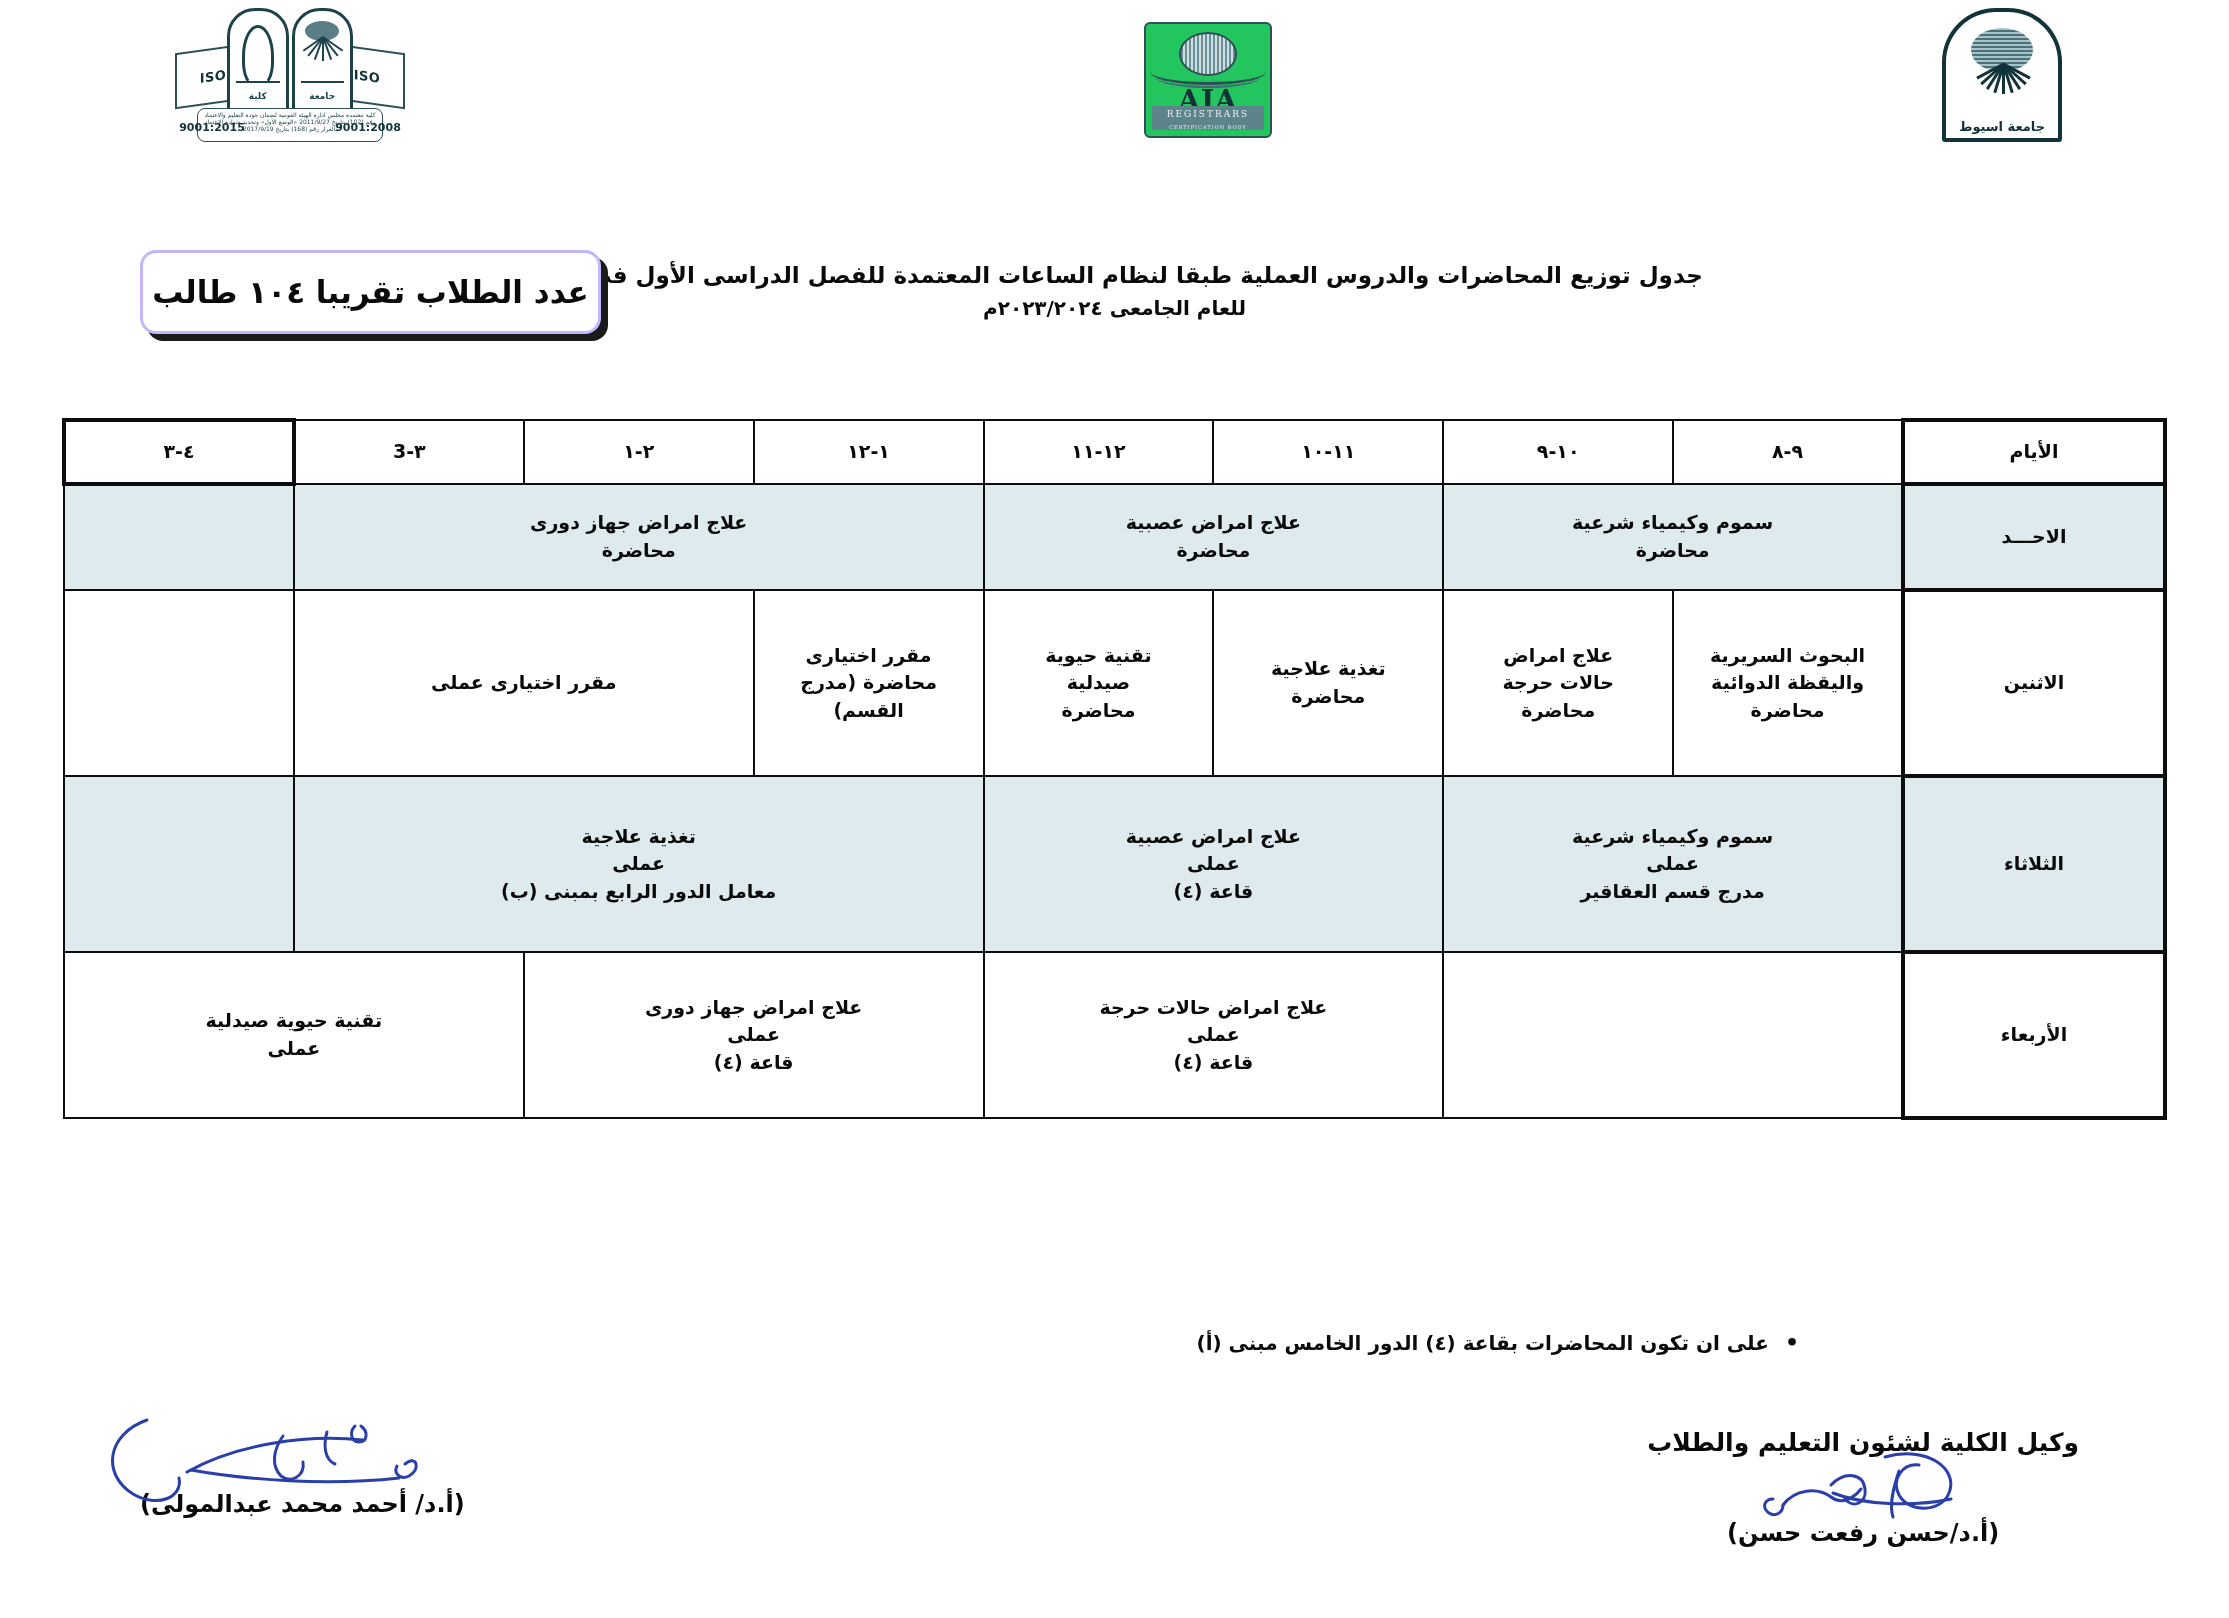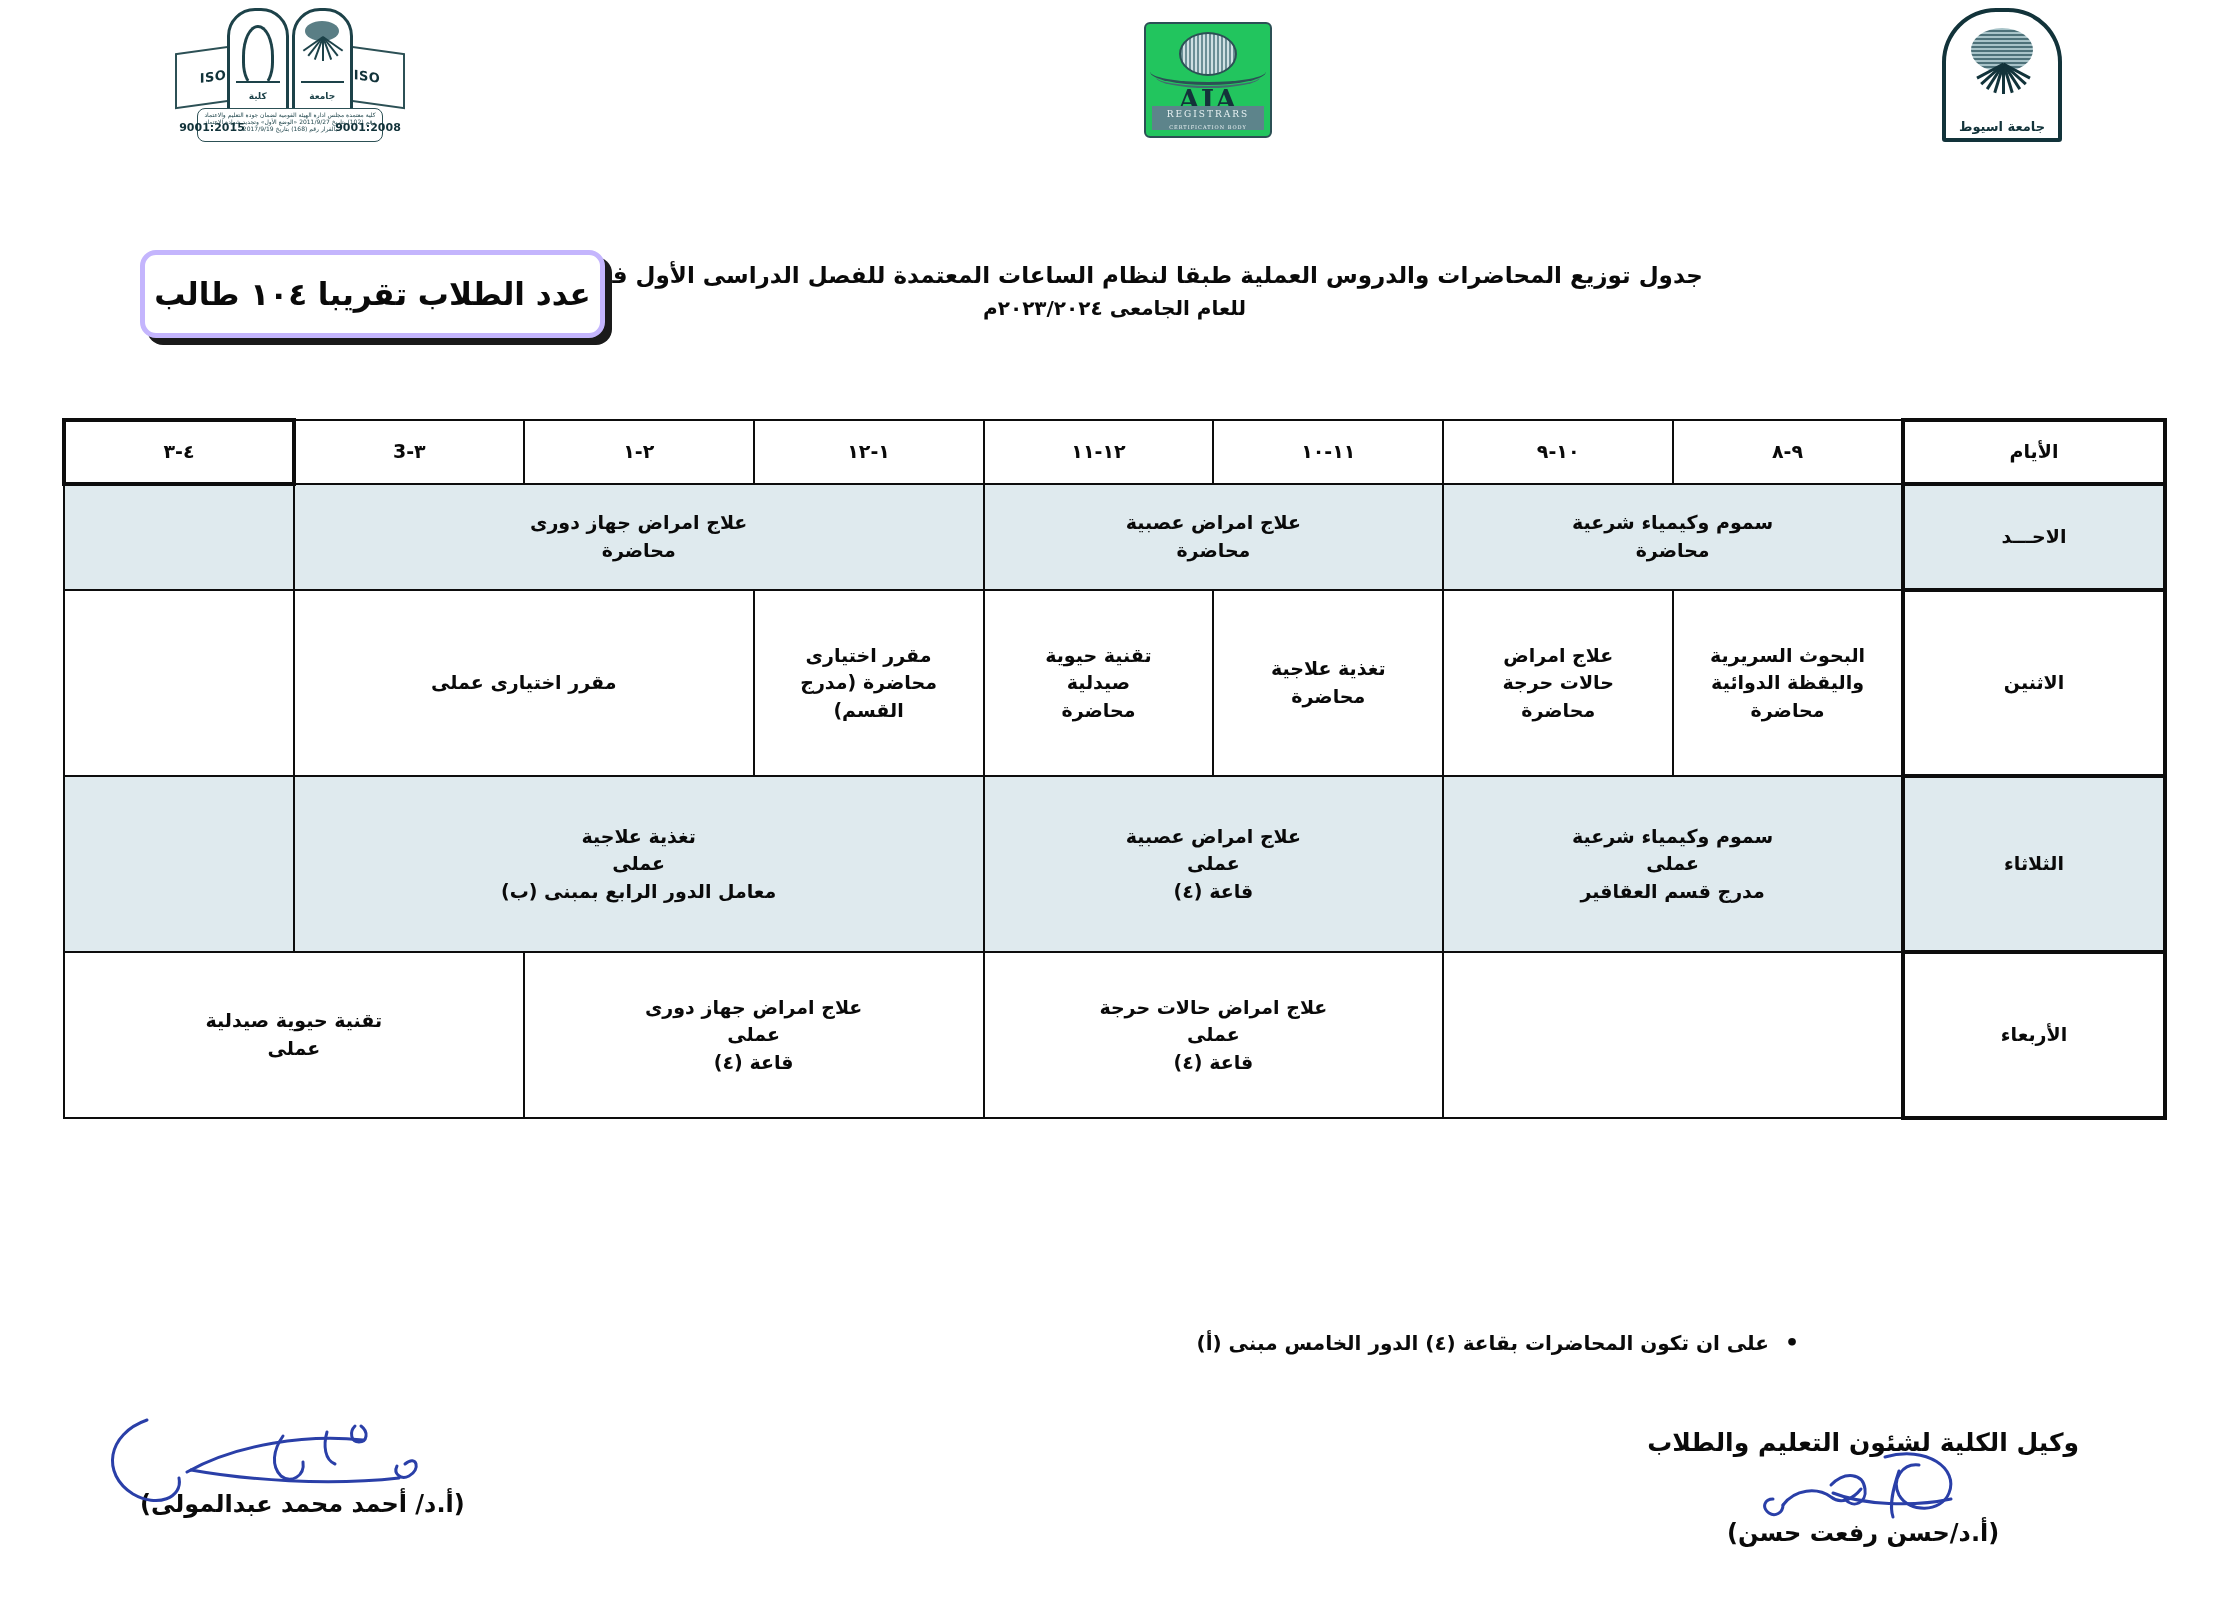--- a/index.html
+++ b/index.html
@@ -132,21 +132,21 @@
 
   .hdr-title{
     position:absolute;left:0;right:0;top:258px;text-align:center;
     font-weight:bold;
   }
   .hdr-title .t1{font-size:23px;line-height:1.5;}
   .hdr-title .t2{font-size:20px;line-height:1.5;}
 
   .count-box{
     position:absolute;left:140px;top:250px;width:455px;height:78px;
-    border:5px solid #c4b5fd;border-radius:16px;background:#fff;
+    border:3px solid #c4b5fd;border-radius:16px;background:#fff;
     box-shadow:7px 7px 0 #1a1a1a;
     display:flex;align-items:center;justify-content:center;
   }
   .count-box span{font-size:31px;font-weight:bold;letter-spacing:1px;}
 
   
   .tbl-wrap{position:absolute;left:62px;top:418px;width:2105px;}
   table.sched{
     width:2105px;border-collapse:collapse;table-layout:fixed;
     direction:rtl;

